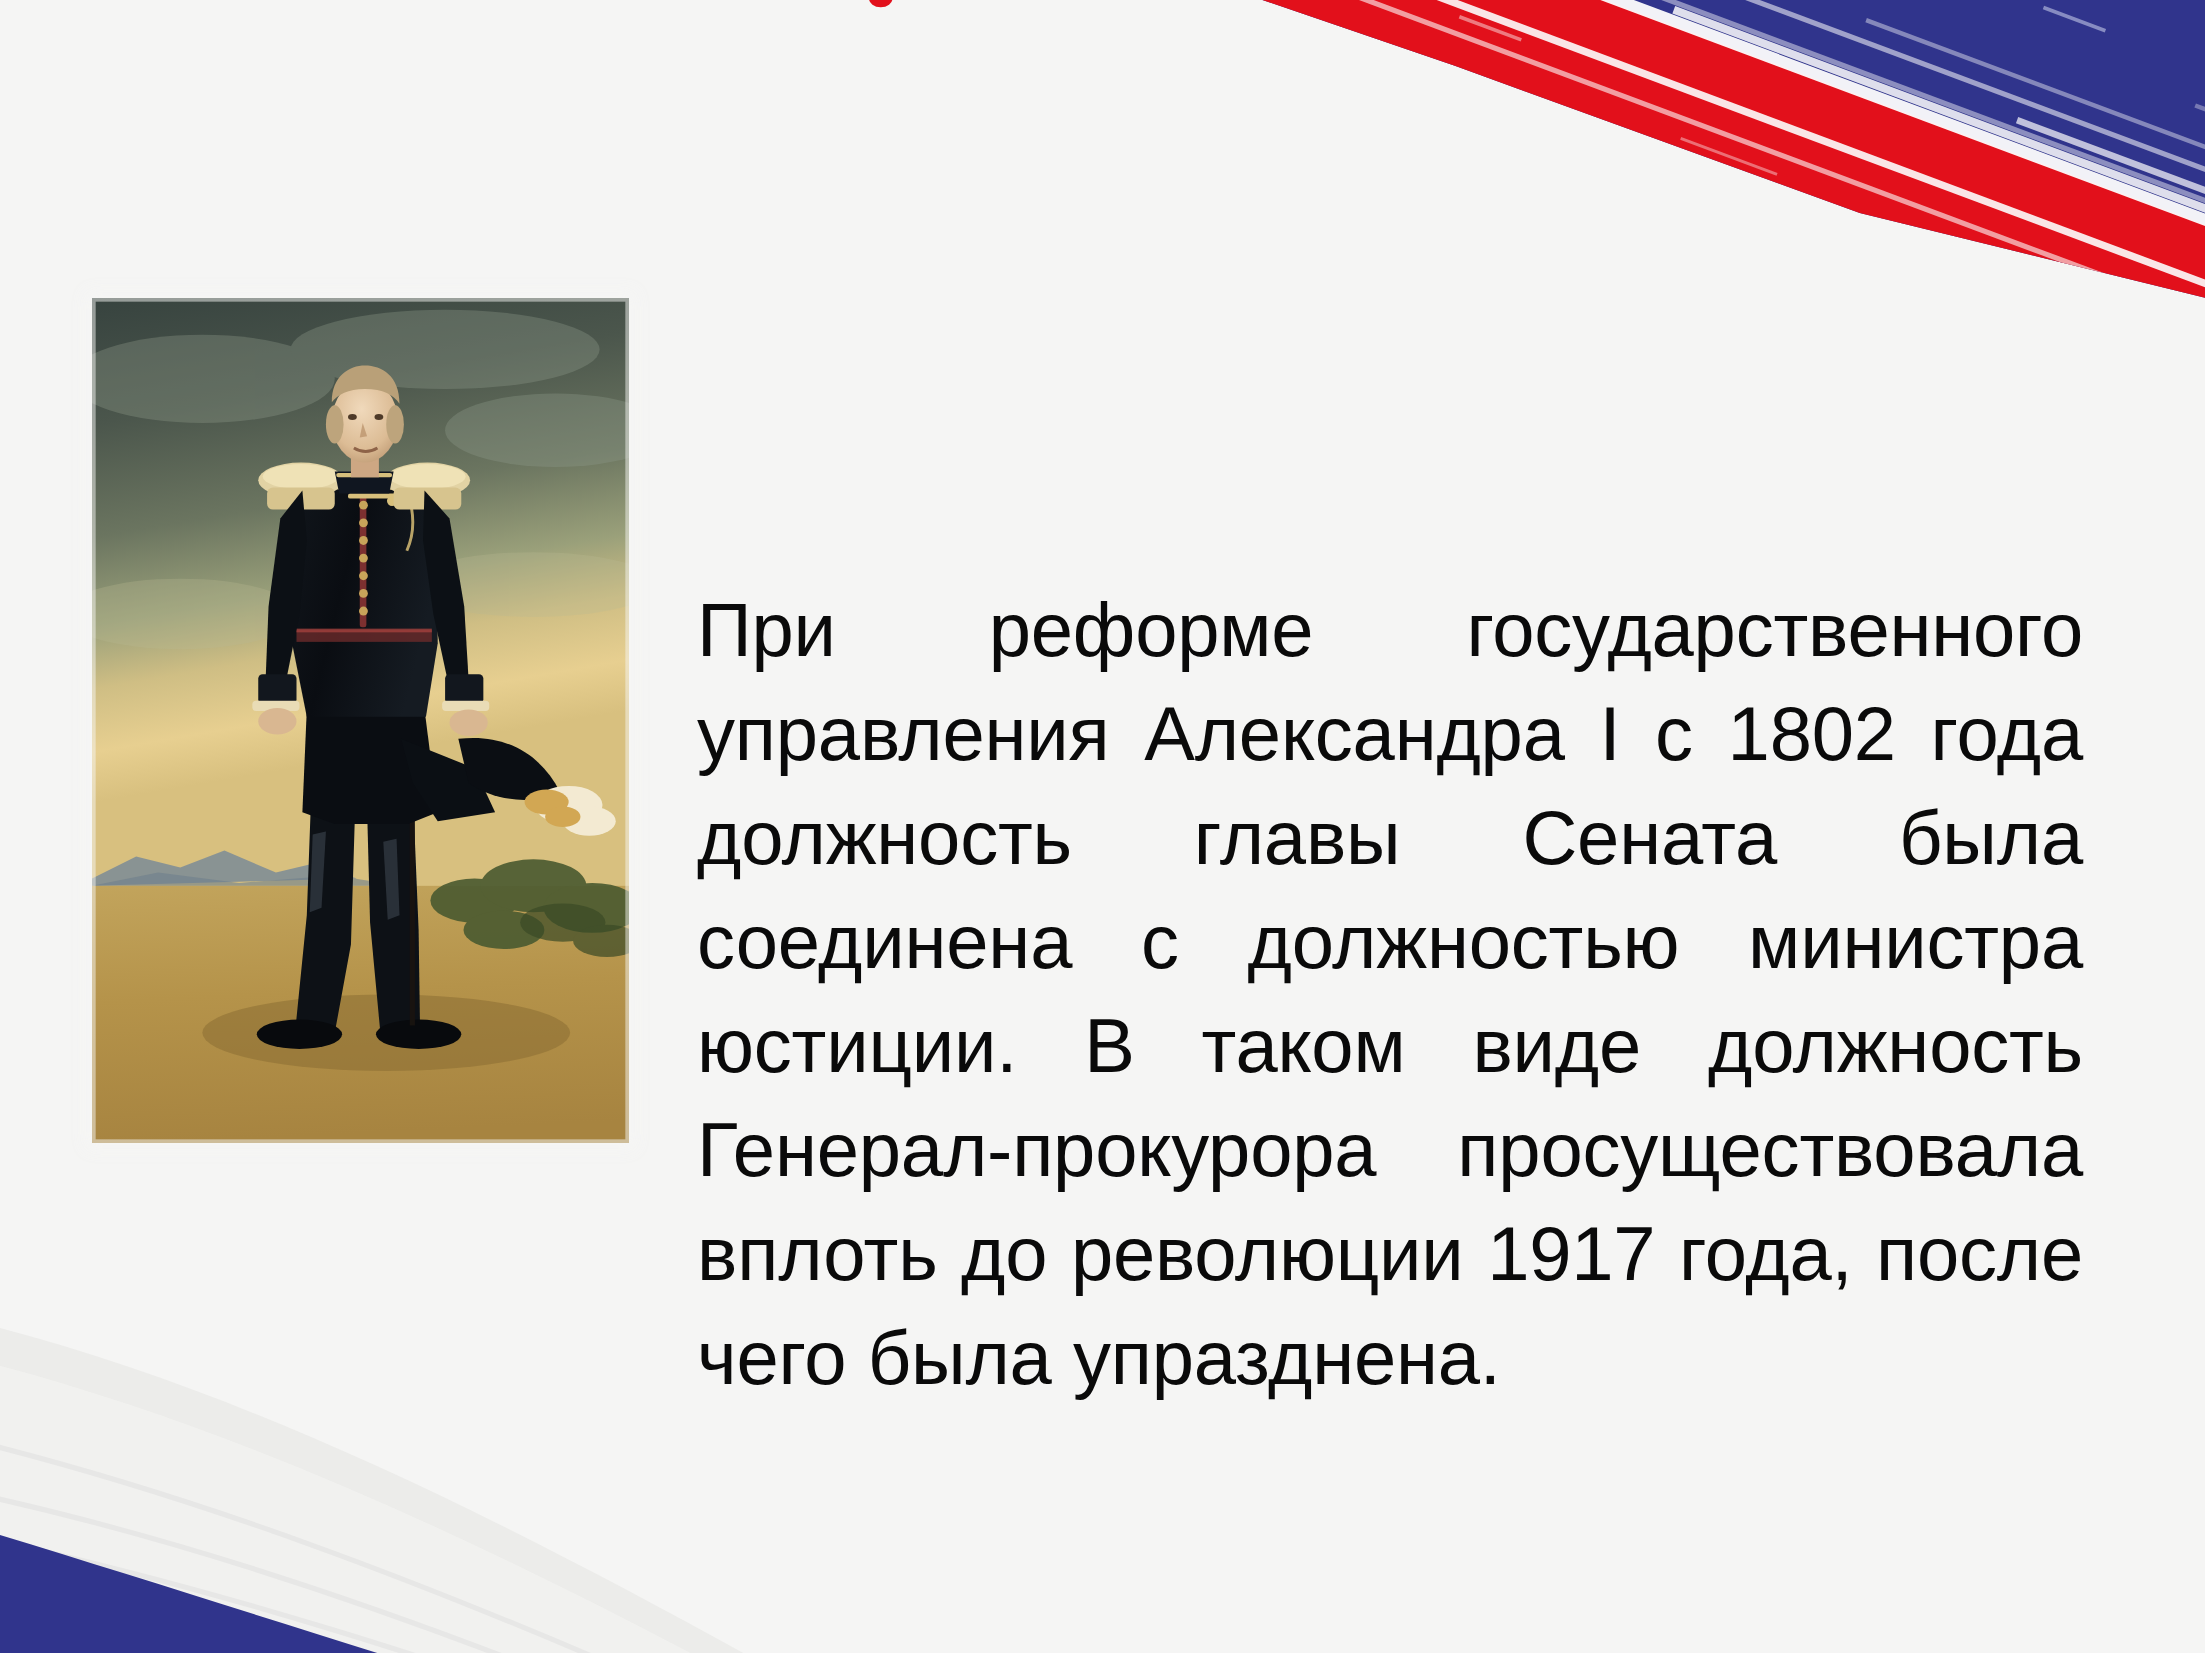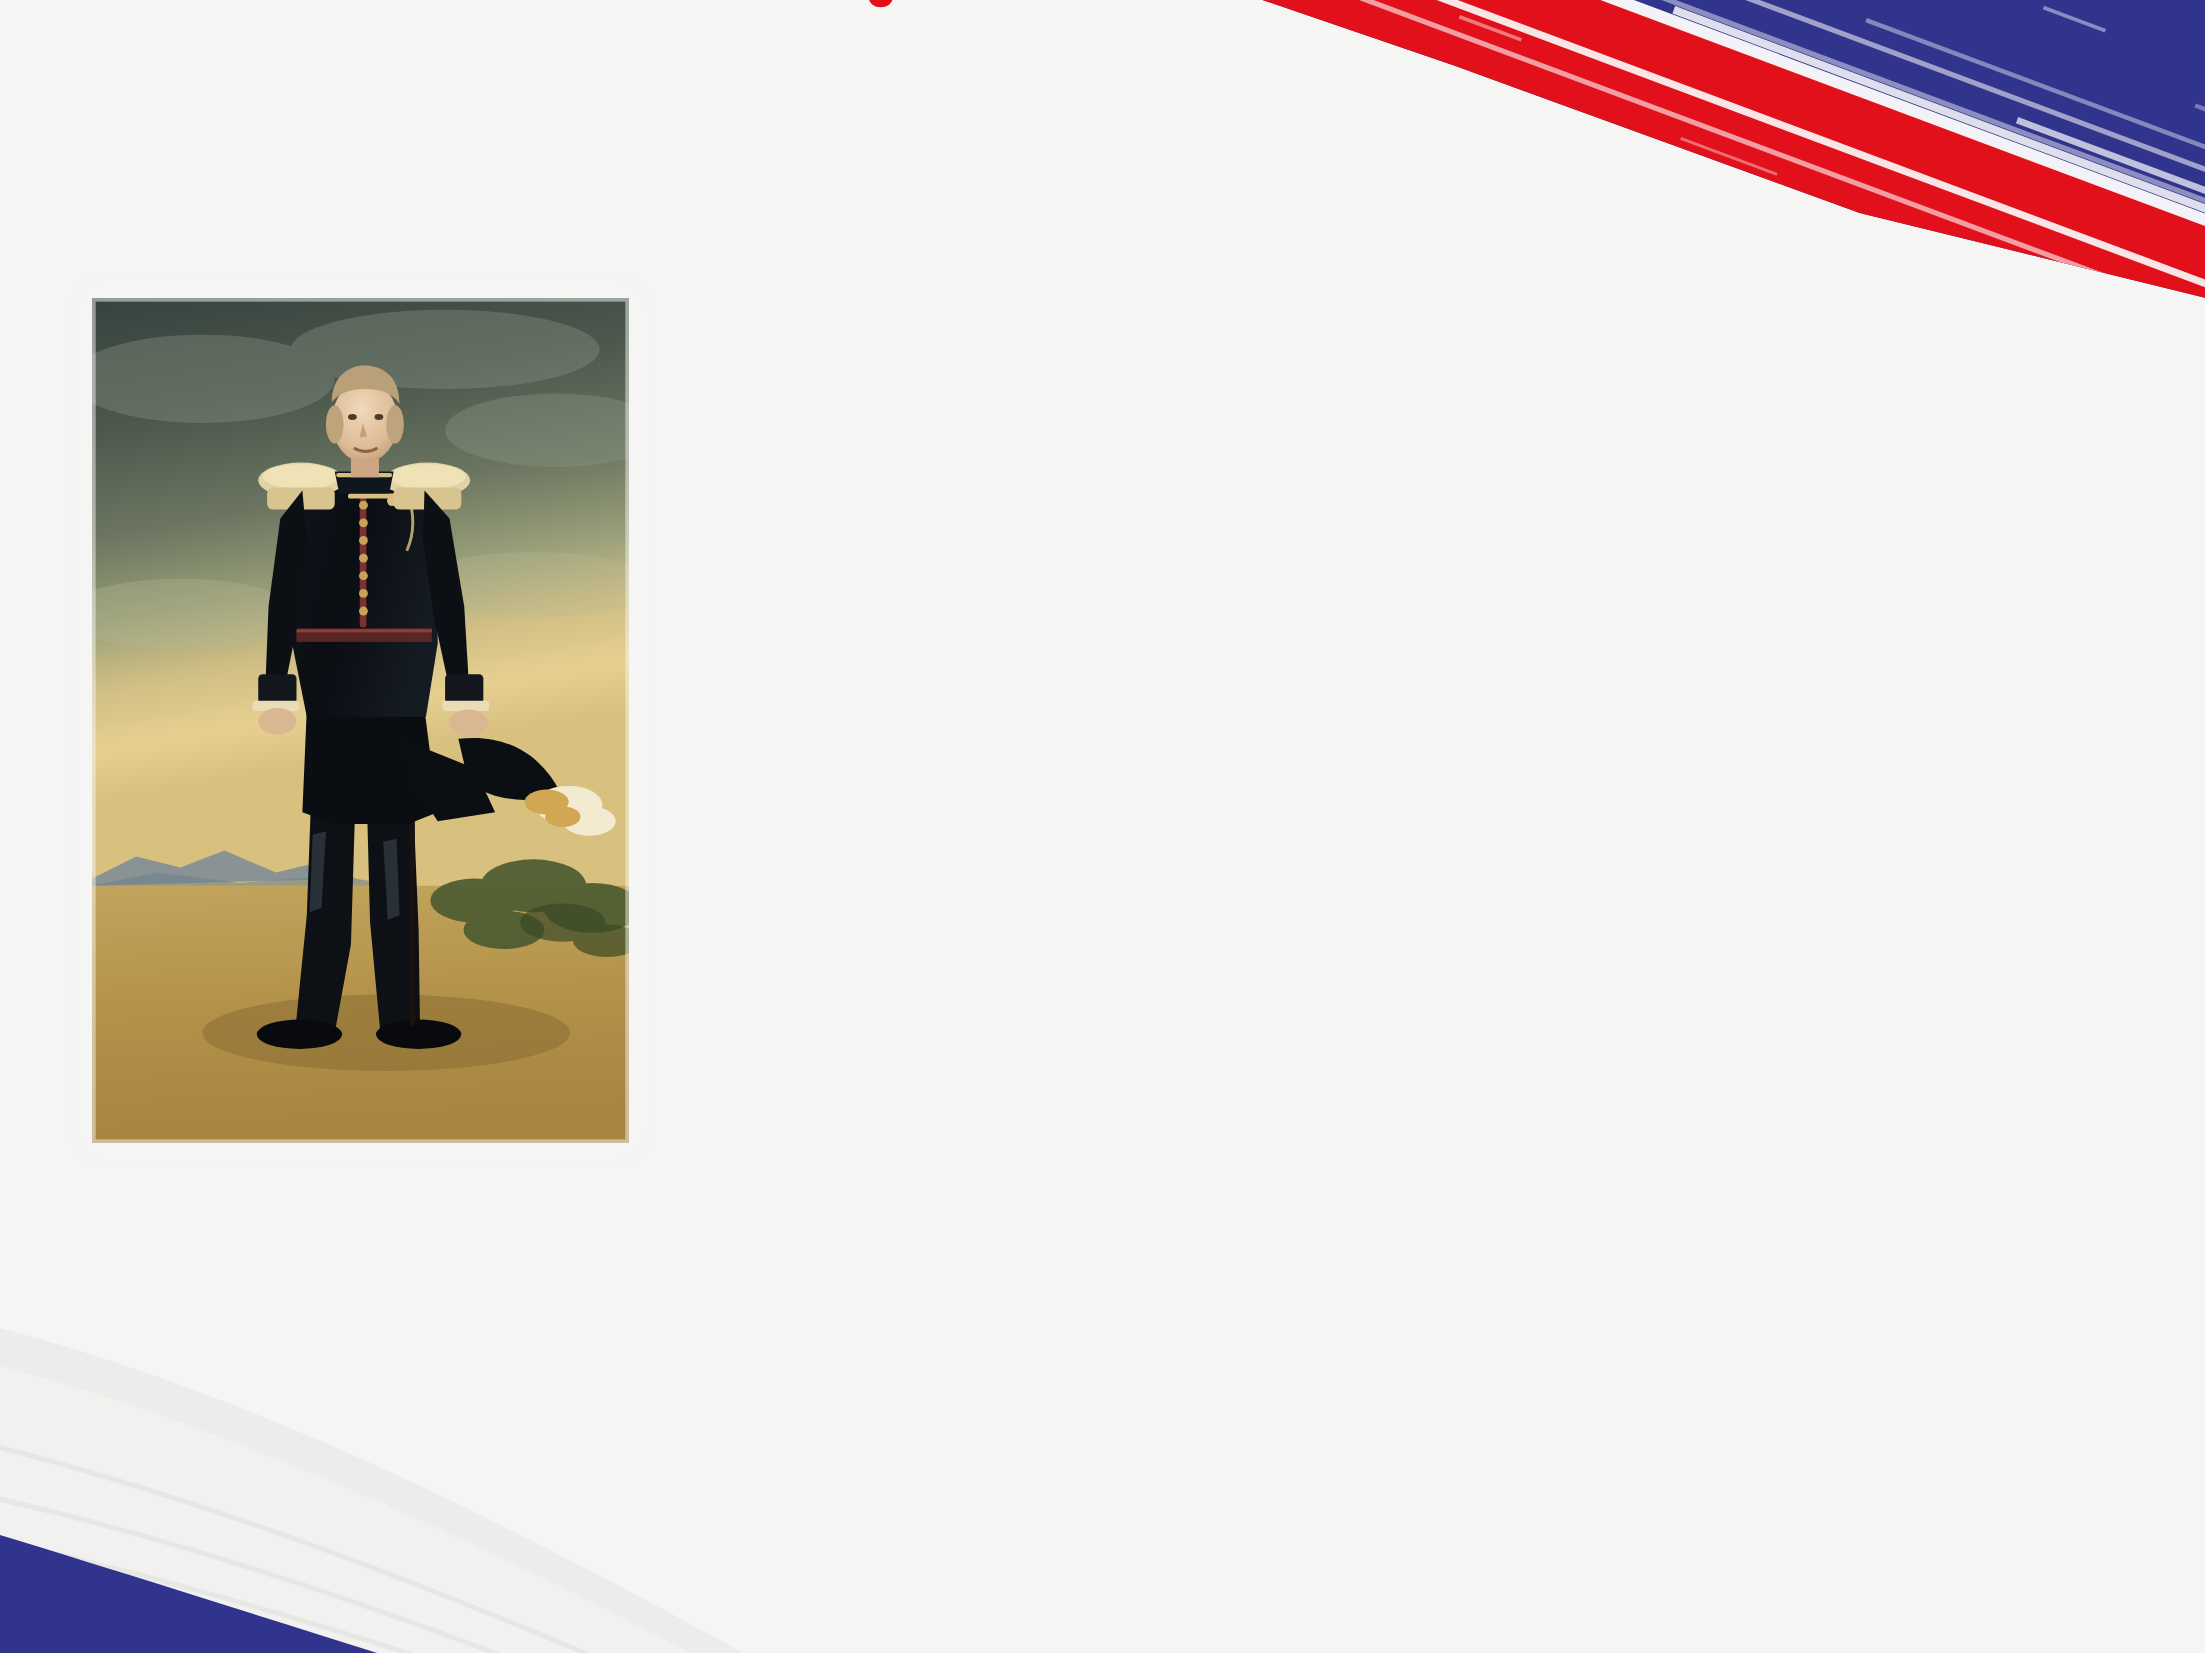--- a/index.html
+++ b/index.html
@@ -319,15 +319,16 @@
         <ellipse cx="354" cy="162" rx="6" ry="4"></ellipse>
         <ellipse cx="390" cy="162" rx="6" ry="4"></ellipse>
       </g>
       <path d="M 368,170 L 374,188 L 364,190 Z" fill="#b78f67" opacity="0.7"></path>
       <path d="M 356,204 C 366,210 378,210 388,204" stroke="#8e6348" stroke-width="4" fill="none"></path>
 
       <rect x="0" y="0" width="730" height="1150" fill="none" stroke="#f5f5f4" stroke-width="10" opacity="0.5"></rect>
     </svg>
   </div>
 
+  <div id="body-text">При реформе государственного управления Александра I с 1802 года должность главы Сената была соединена с должностью министра юстиции. В таком виде должность Генерал-прокурора просуществовала вплоть до революции 1917 года, после чего была упразднена.</div>
 
 </div>
 
 
 </body></html>

